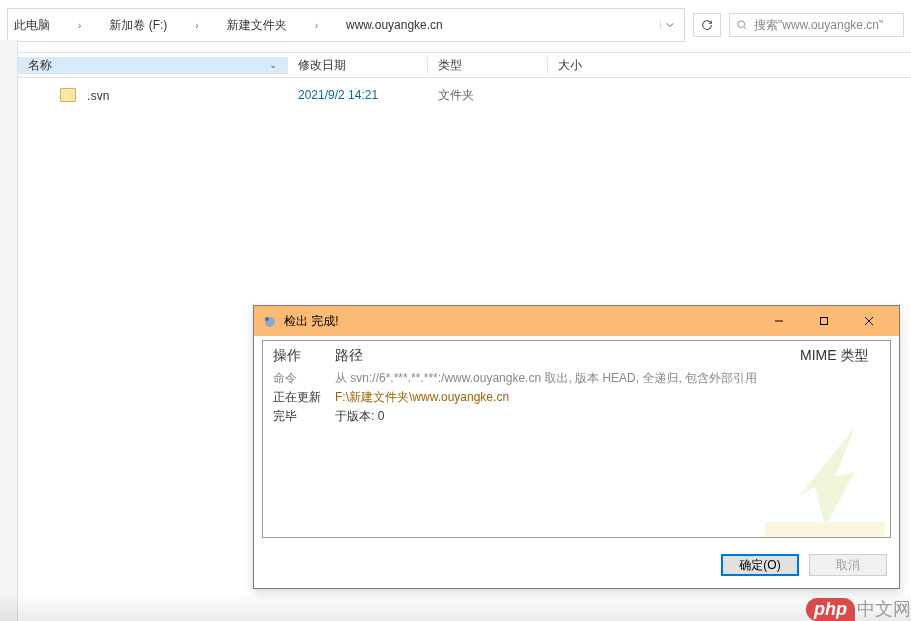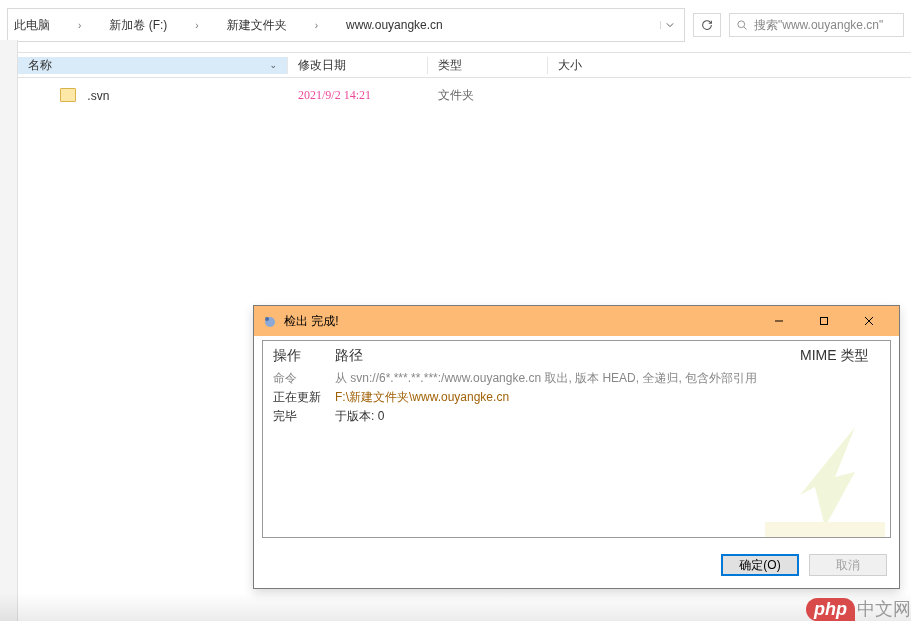--- a/index.html
+++ b/index.html
@@ -110,21 +110,21 @@
     <span>大小</span>
   </div>
 </div>
 
 <div class="filelist" style="margin-left:18px;">
   <div class="filerow">
     <div class="cell" style="width:270px; padding-left:42px;">
       <span class="ficon"></span>
       <span>.svn</span>
     </div>
-    <div class="cell" style="width:140px; color:#ec4899;font-family:Liberation Serif, serif;">2021/9/2 14:21</div>
+    <div class="cell" style="width:140px; color:#0369a1;">2021/9/2 14:21</div>
     <div class="cell" style="width:120px; color:#666;">文件夹</div>
     <div class="cell" style="width:80px;"></div>
   </div>
 </div>
 
 <div class="dialog">
   <div class="titlebar">
     <svg class="title-icon" viewBox="0 0 16 16">
         <circle cx="8" cy="9" r="5" fill="#8aa9d6"></circle>
         <circle cx="5" cy="6" r="2" fill="#4a6ca8"></circle>

